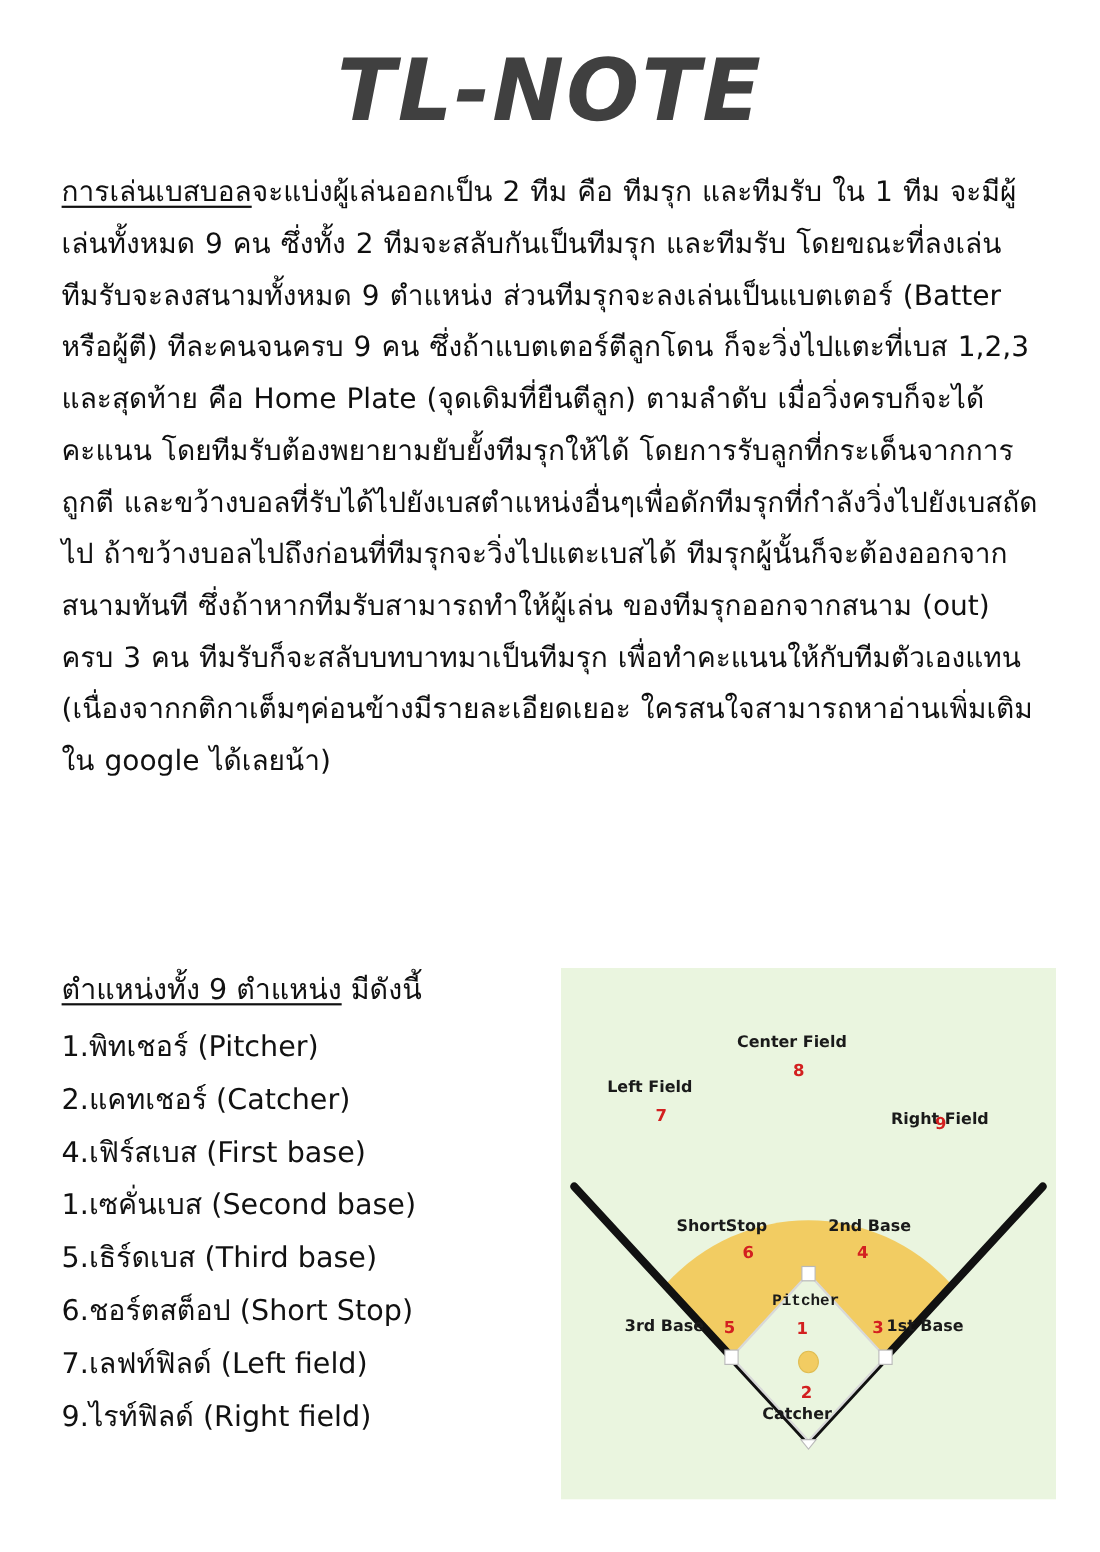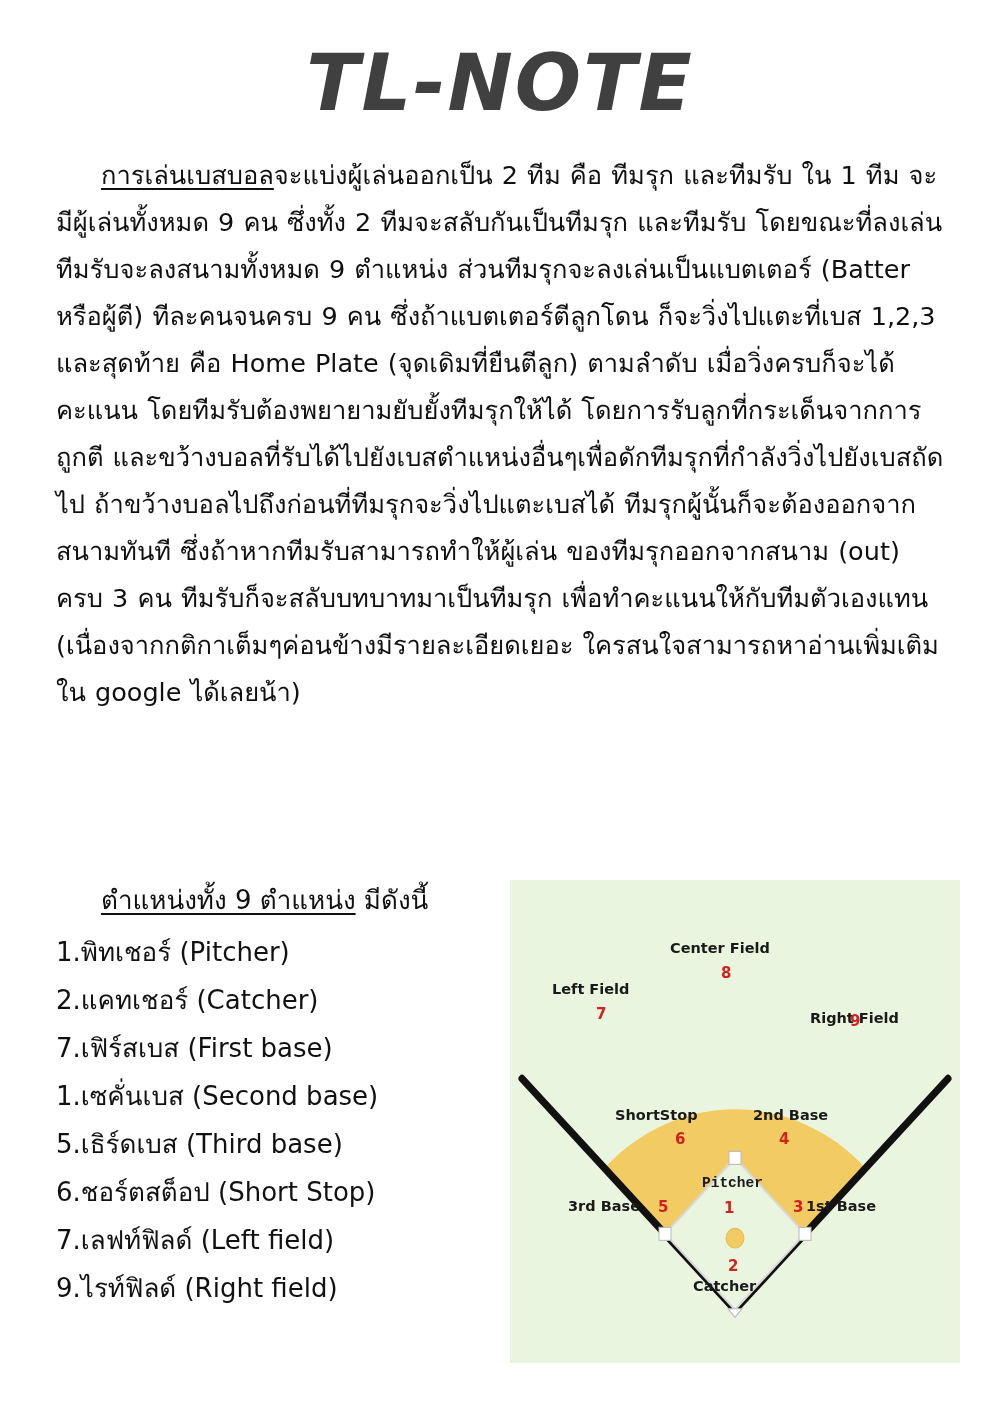--- a/index.html
+++ b/index.html
@@ -43,21 +43,20 @@
     color: #101010;
     text-align: left;
     word-spacing: 1px;
   }
   .body-block p {
     margin: 0;
   }
   .u {
     text-decoration: underline;
     text-underline-offset: 4px;
-    margin-left: 45px;
   }
 
   
   .lower {
     position: absolute;
     left: 56px;
     right: 40px;
     top: 880px;
     display: flex;
     align-items: flex-start;
@@ -136,21 +135,21 @@
 
   <div class="lower">
 
     <div class="list-col">
       <div class="list-heading">
         <span class="u">ตำแหน่งทั้ง 9 ตำแหน่ง</span><span> มีดังนี้</span>
       </div>
       <ul class="pos-list">
         <li>1.พิทเชอร์ (Pitcher)</li>
         <li>2.แคทเชอร์ (Catcher)</li>
-        <li>7.เฟิร์สเบส (First base)</li>
+        <li>4.เฟิร์สเบส (First base)</li>
         <li>1.เซคั่นเบส (Second base)</li>
         <li>5.เธิร์ดเบส (Third base)</li>
         <li>6.ชอร์ตสต็อป (Short Stop)</li>
         <li>7.เลฟท์ฟิลด์ (Left field)</li>
         <li>9.ไรท์ฟิลด์ (Right field)</li>
       </ul>
     </div>
 
     <div class="diagram-col">
       <div class="diagram">

